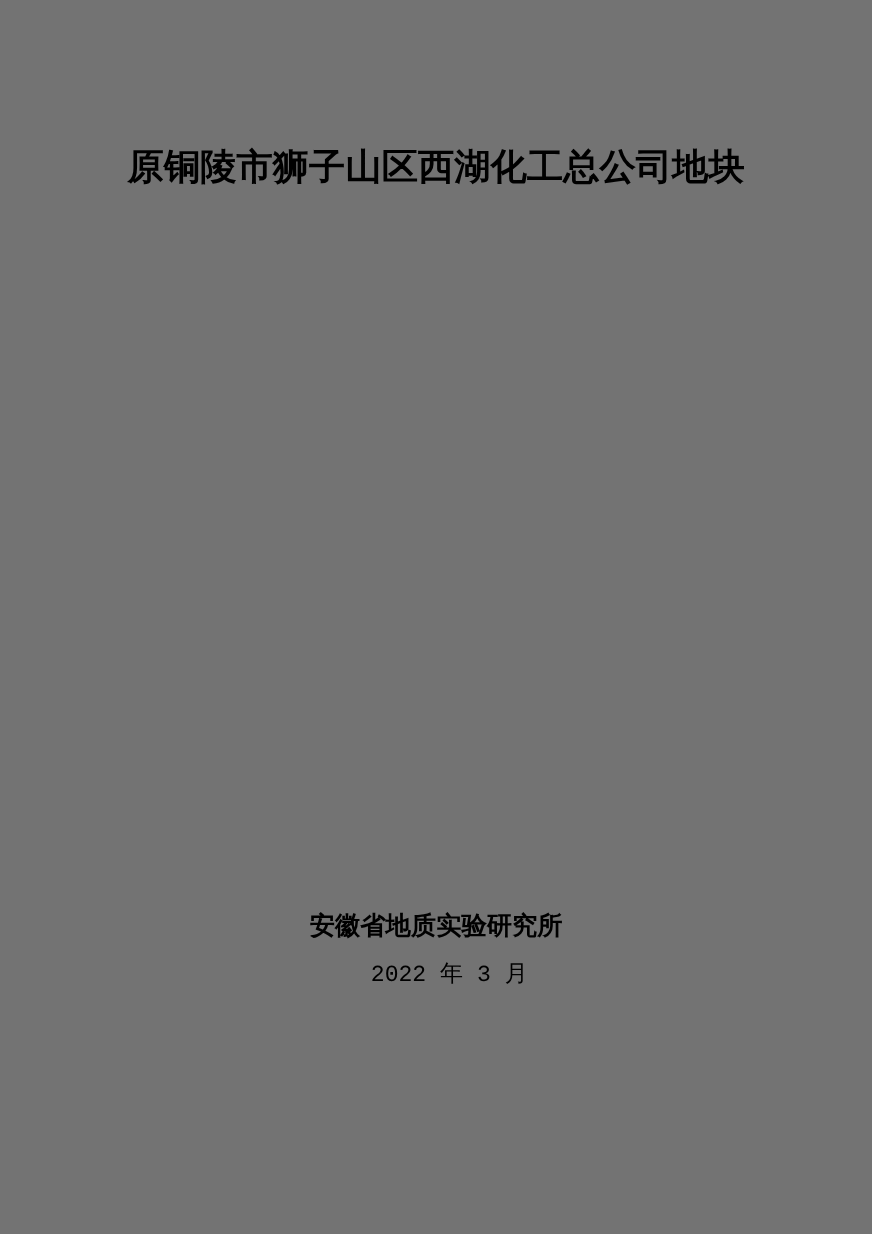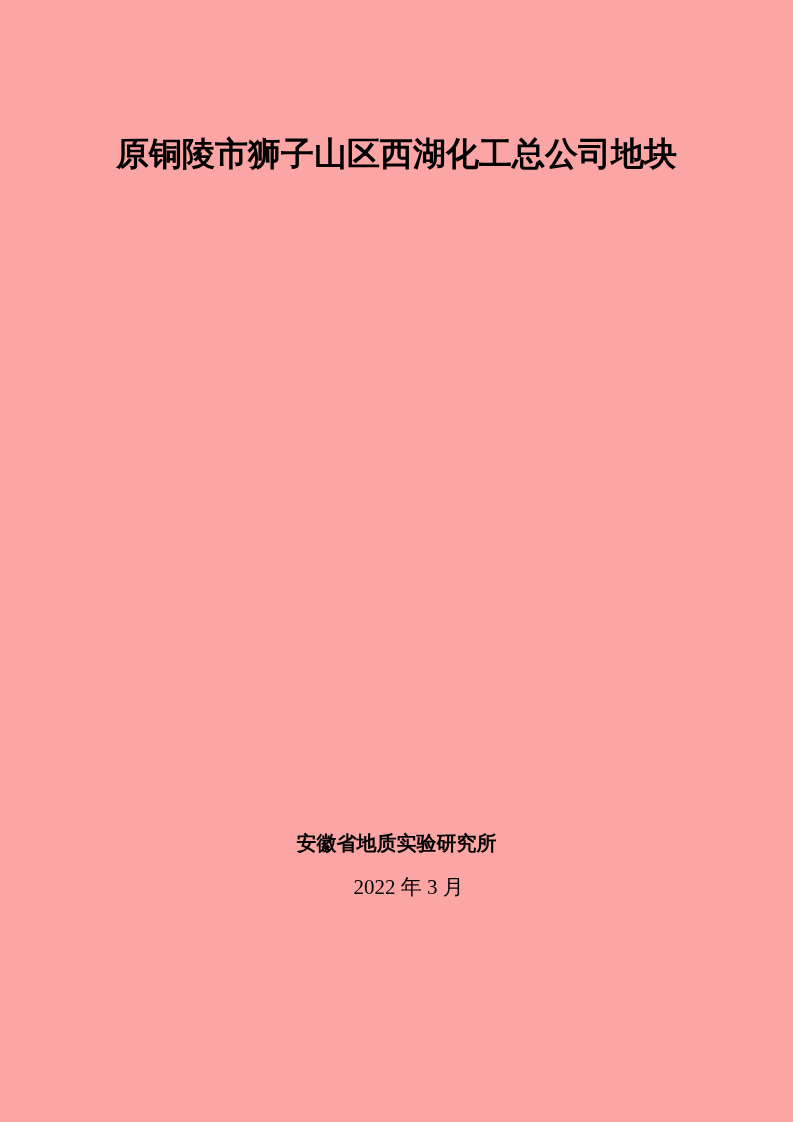--- a/index.html
+++ b/index.html
@@ -4,23 +4,23 @@
 <style>
   html, body {
     margin: 0;
     padding: 0;
     background: #ffffff;
   }
   .page {
     position: relative;
     width: 793px;
     height: 1122px;
-    background: #fca5a5;
+    background: #737373;
     color: #000000;
-    font-family: Liberation Serif, serif;
+    font-family: Liberation Mono, monospace;
     overflow: hidden;
   }
   .location-line {
     position: absolute;
     top: 136px;
     left: 0;
     width: 100%;
     text-align: center;
     font-size: 33px;
     font-weight: 700;
@@ -41,21 +41,21 @@
     white-space: nowrap;
   }
   .footer-block {
     position: absolute;
     top: 822px;
     left: 0;
     width: 100%;
     text-align: center;
   }
   .org-line {
-    font-size: 20px;
+    font-size: 23px;
     font-weight: 700;
     line-height: 43px;
     white-space: nowrap;
   }
   .org-sub-line {
     font-size: 23px;
     font-weight: 700;
     line-height: 43px;
     white-space: nowrap;
   }

